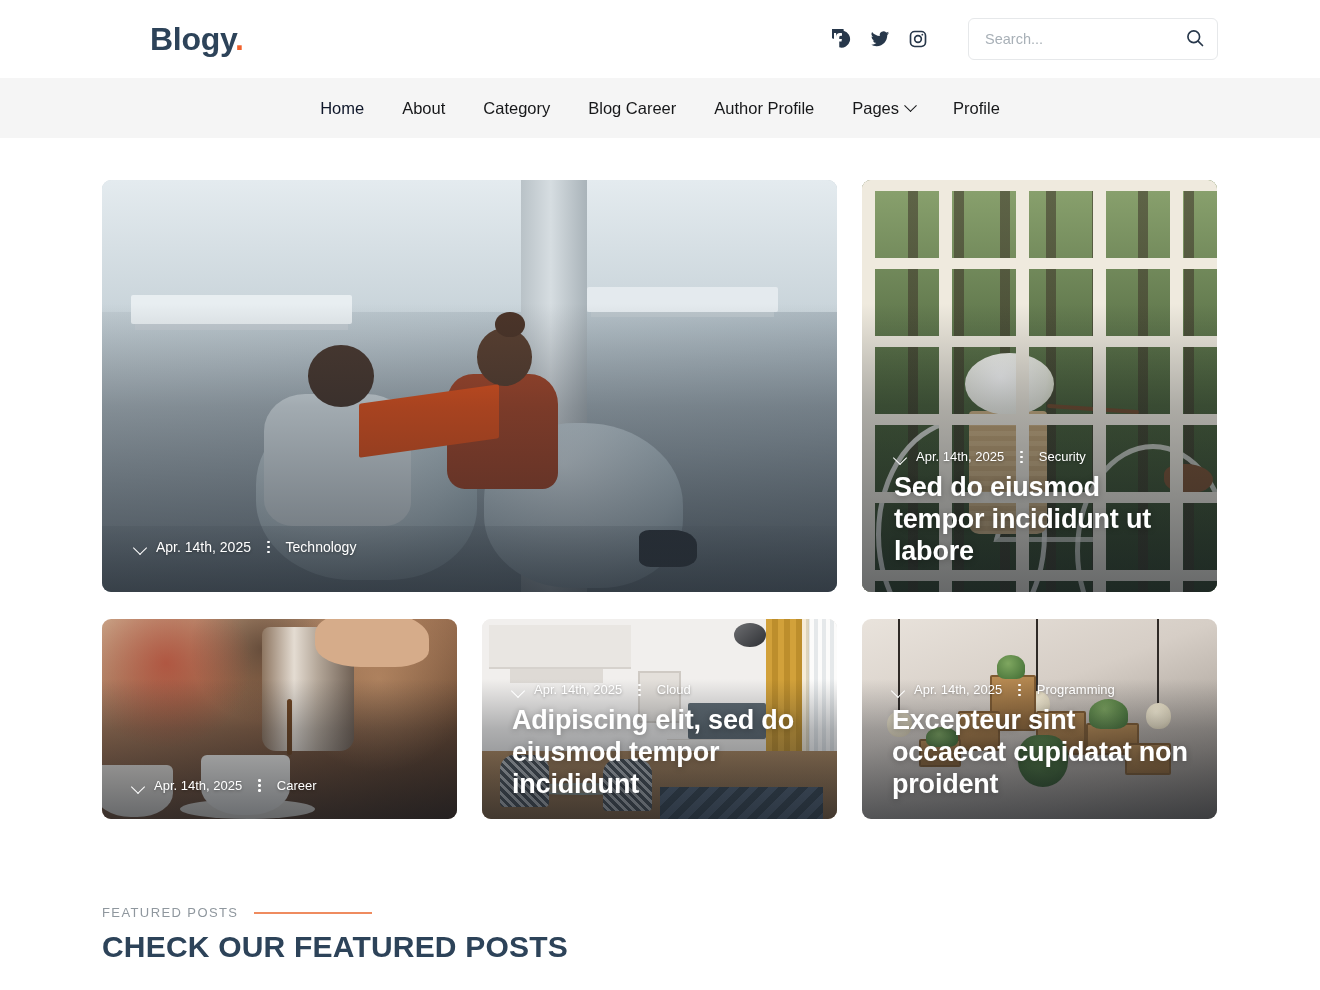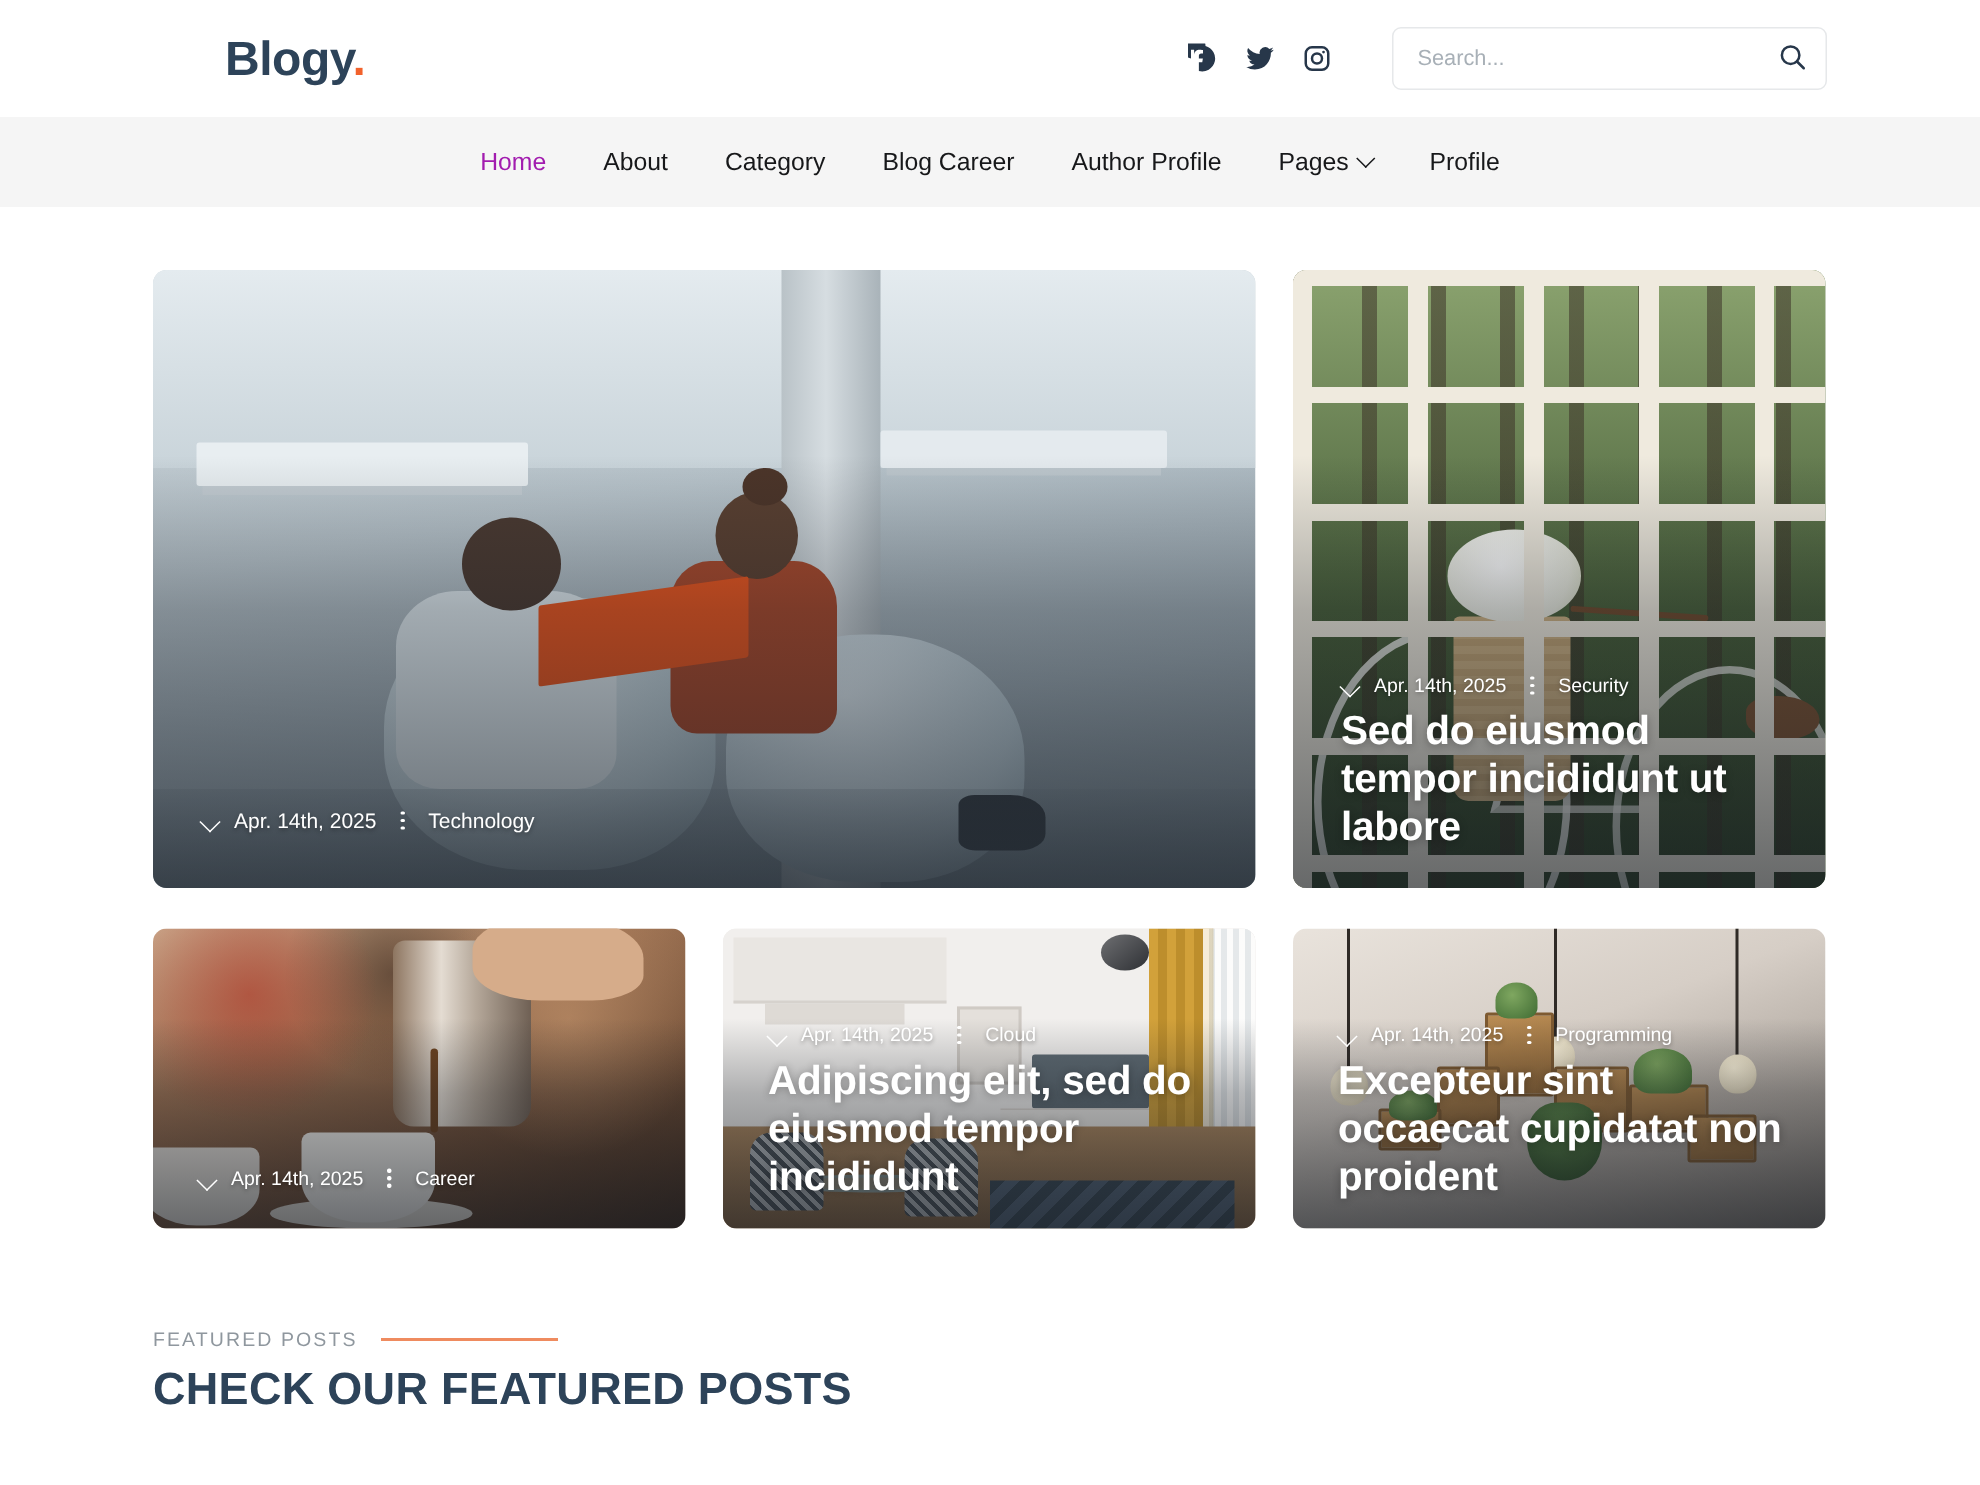--- a/index.html
+++ b/index.html
@@ -45,21 +45,21 @@
   .social-icon {
     width: 20px; height: 20px;
     display: flex; align-items: center; justify-content: center;
     color: #27374a;
     cursor: pointer;
   }
   .social-icon svg { display: block; }
 
   .search-wrap {
     position: relative;
-    width: 290px;
+    width: 250px;
     height: 42px;
   }
   .search-input {
     width: 100%;
     height: 100%;
     border: 1px solid #e6e8ea;
     border-radius: 6px;
     background: #fff;
     padding: 0 44px 0 16px;
     font-size: 14.5px;
@@ -92,21 +92,21 @@
   .nav-item {
     font-size: 16.5px;
     color: #17181a;
     padding: 0 19px;
     cursor: pointer;
     display: flex;
     align-items: center;
     gap: 7px;
     white-space: nowrap;
   }
-  .nav-item.active { color: #a21caf; }
+  .nav-item.active { color: #0f172a; }
   .chev {
     display: inline-block;
     width: 9px; height: 9px;
     border-right: 1.6px solid #17181a;
     border-bottom: 1.6px solid #17181a;
     transform: rotate(45deg) translate(-2px,-2px);
   }
 
   
   .container { padding: 42px 102px 0 102px; }
@@ -194,20 +194,21 @@
     letter-spacing: -0.2px;
     text-shadow: 0 1px 6px rgba(0,0,0,.30);
   }
   .card-hero  .card-title { font-size: 33px; }
   .card-side  .card-title { font-size: 27px; }
   .card-small .card-title { font-size: 27px; }
 
   
   .featured {
     padding: 66px 102px 0 102px;
+    margin-top: 20px;
   }
   .featured-label-row {
     display: flex;
     align-items: center;
     gap: 16px;
   }
   .featured-label {
     font-size: 13px;
     letter-spacing: 1.4px;
     color: #8f979e;

